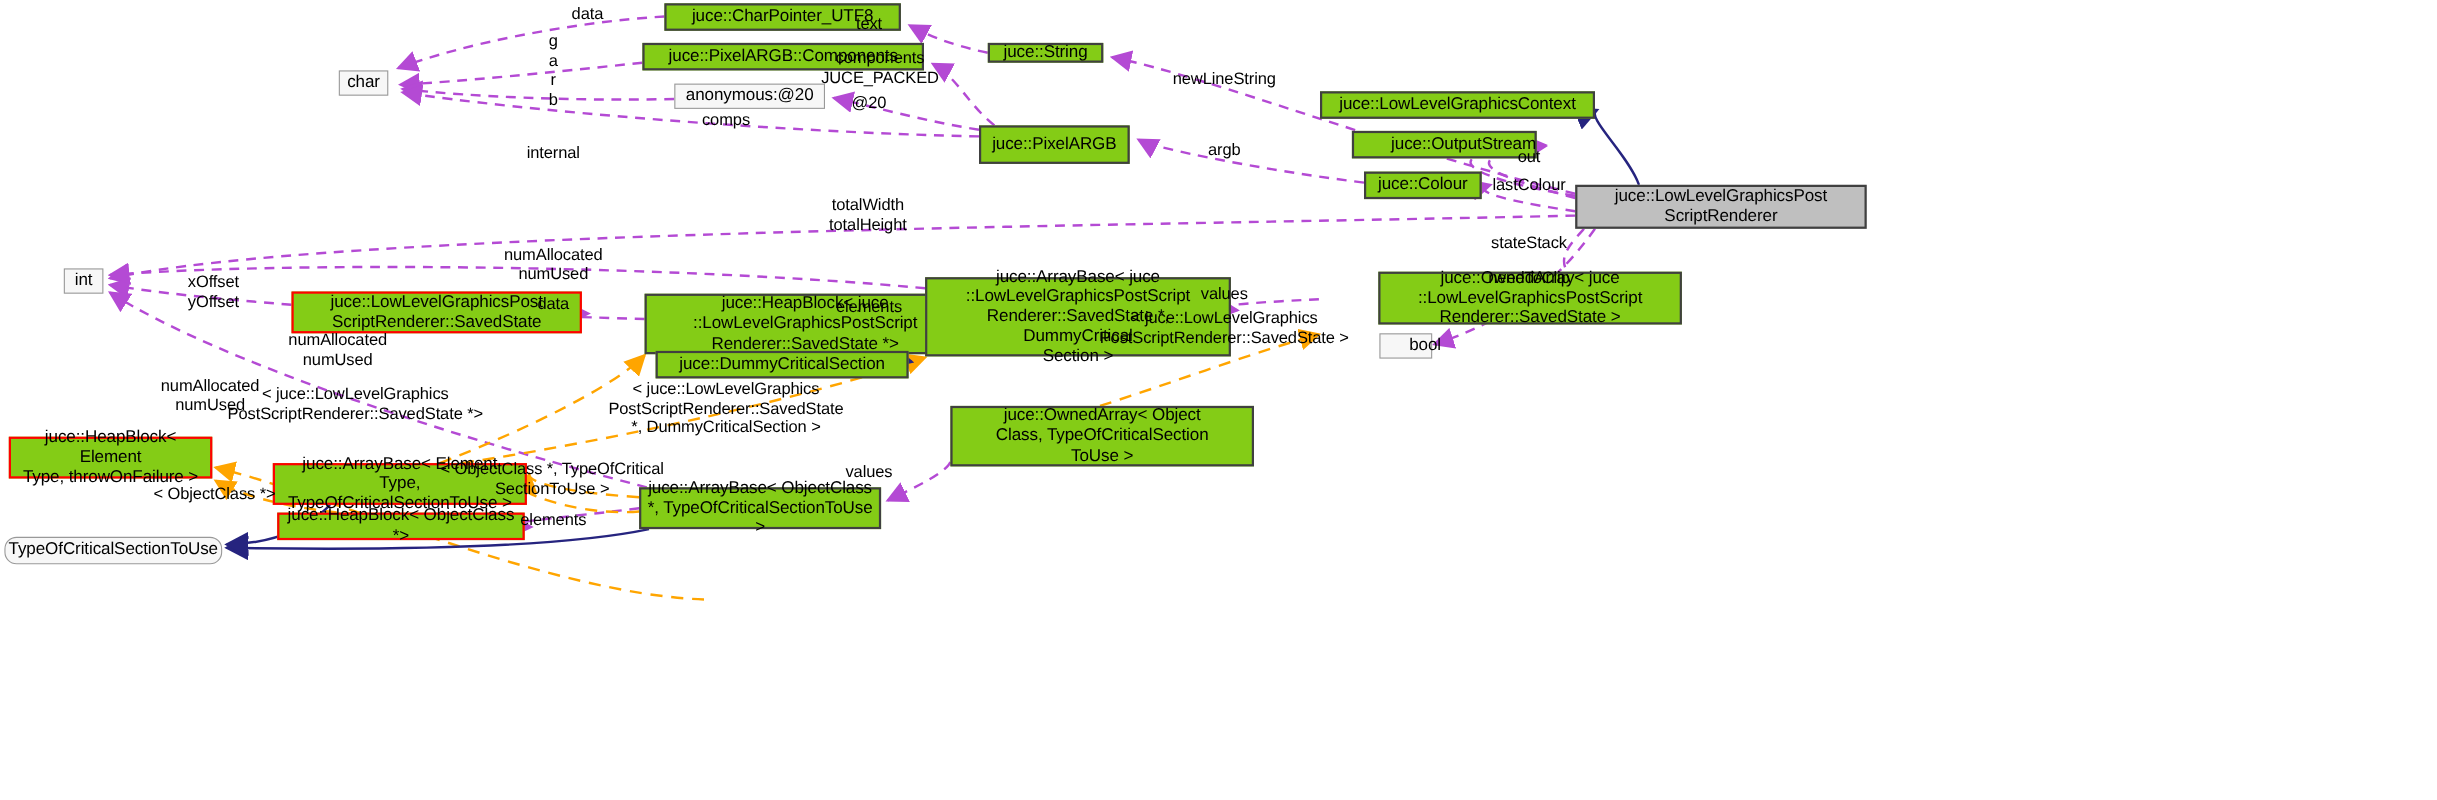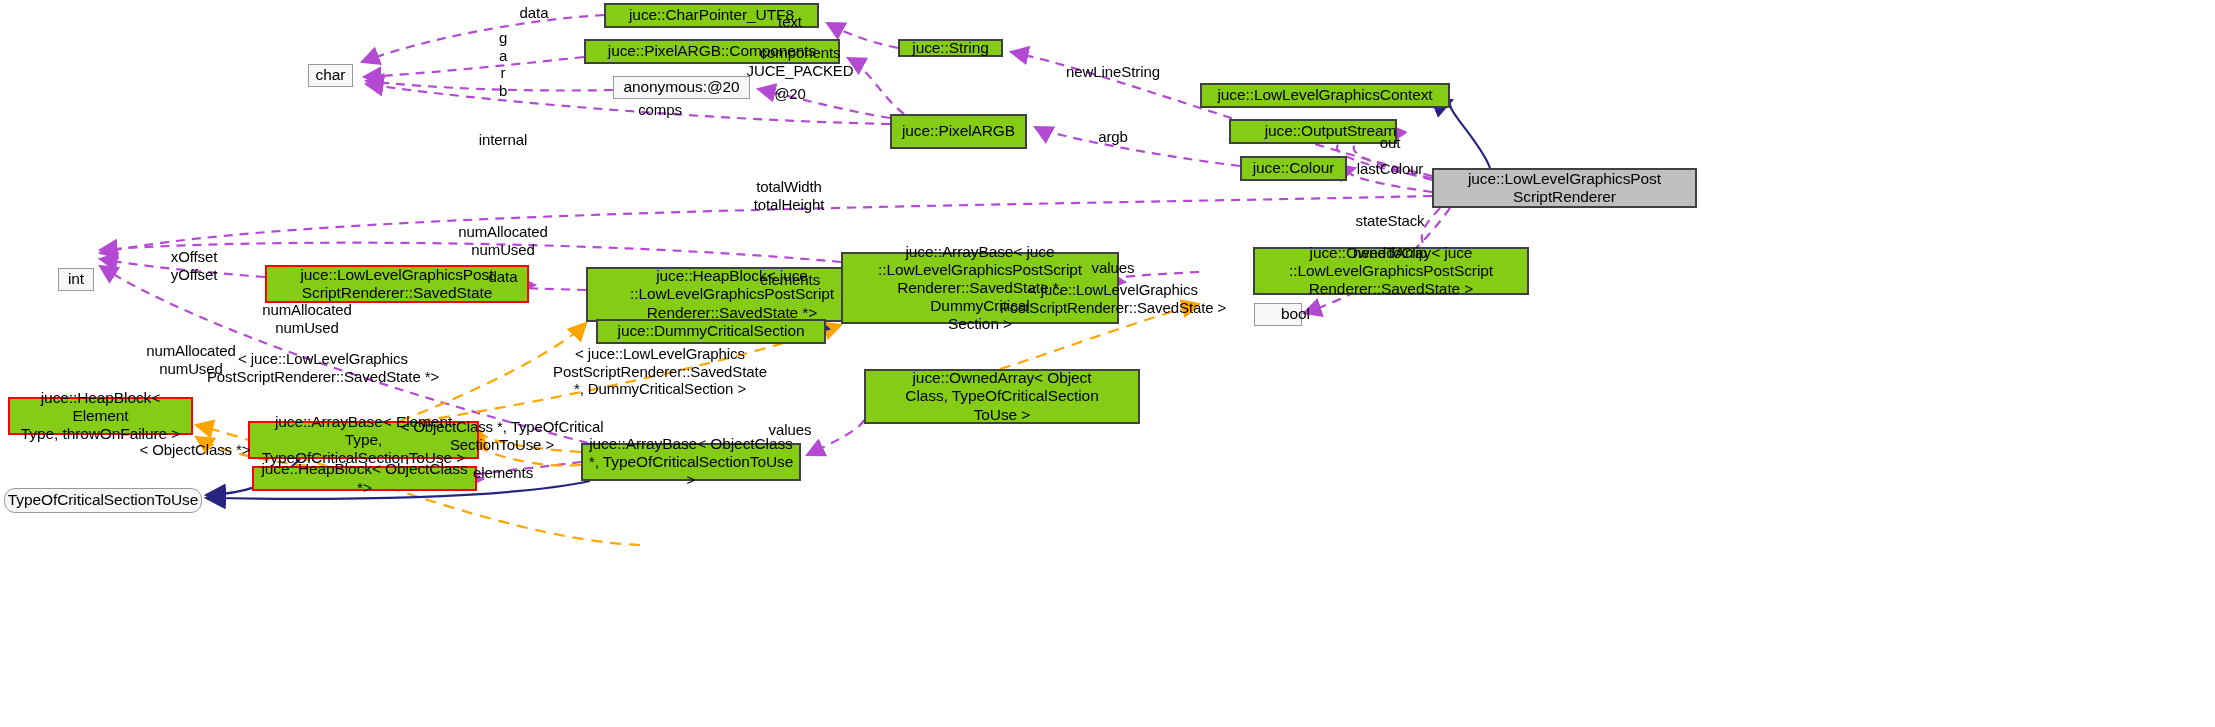--- a/index.html
+++ b/index.html
@@ -173,21 +173,21 @@
 
   <div class="node thick" style="left:1200px;top:83px;width:250px;height:25px;">juce::LowLevelGraphicsContext</div>
 
   <div class="node thick" style="left:1229px;top:119px;width:168px;height:25px;padding-left:40px;">juce::OutputStream</div>
 
   <div class="node thick" style="left:1240px;top:156px;width:107px;height:25px;">juce::Colour</div>
 
   <div class="node highlight" style="left:1432px;top:168px;width:265px;height:40px;">juce::LowLevelGraphicsPost
 ScriptRenderer</div>
 
-  <div class="node grey-border" style="left:58px;top:244px;width:36px;height:23px;margin-top:24px;">int</div>
+  <div class="node grey-border" style="left:58px;top:244px;width:36px;height:23px;">int</div>
 
   <div class="node red" style="left:265px;top:265px;width:264px;height:38px;">juce::LowLevelGraphicsPost
 ScriptRenderer::SavedState</div>
 
   <div class="node thick" style="left:586px;top:267px;width:292px;height:55px;">juce::HeapBlock&lt; juce
 ::LowLevelGraphicsPostScript
 Renderer::SavedState *&gt;</div>
 
   <div class="node thick" style="left:596px;top:319px;width:230px;height:25px;">juce::DummyCriticalSection</div>
 

